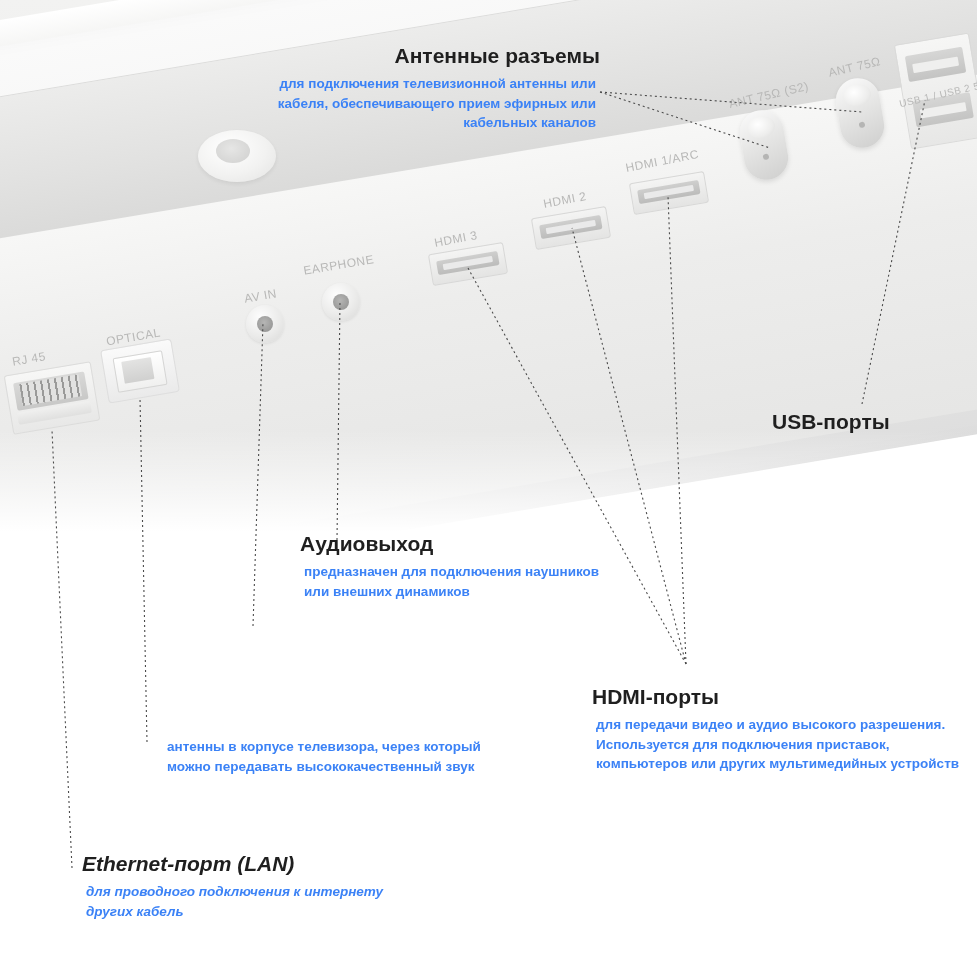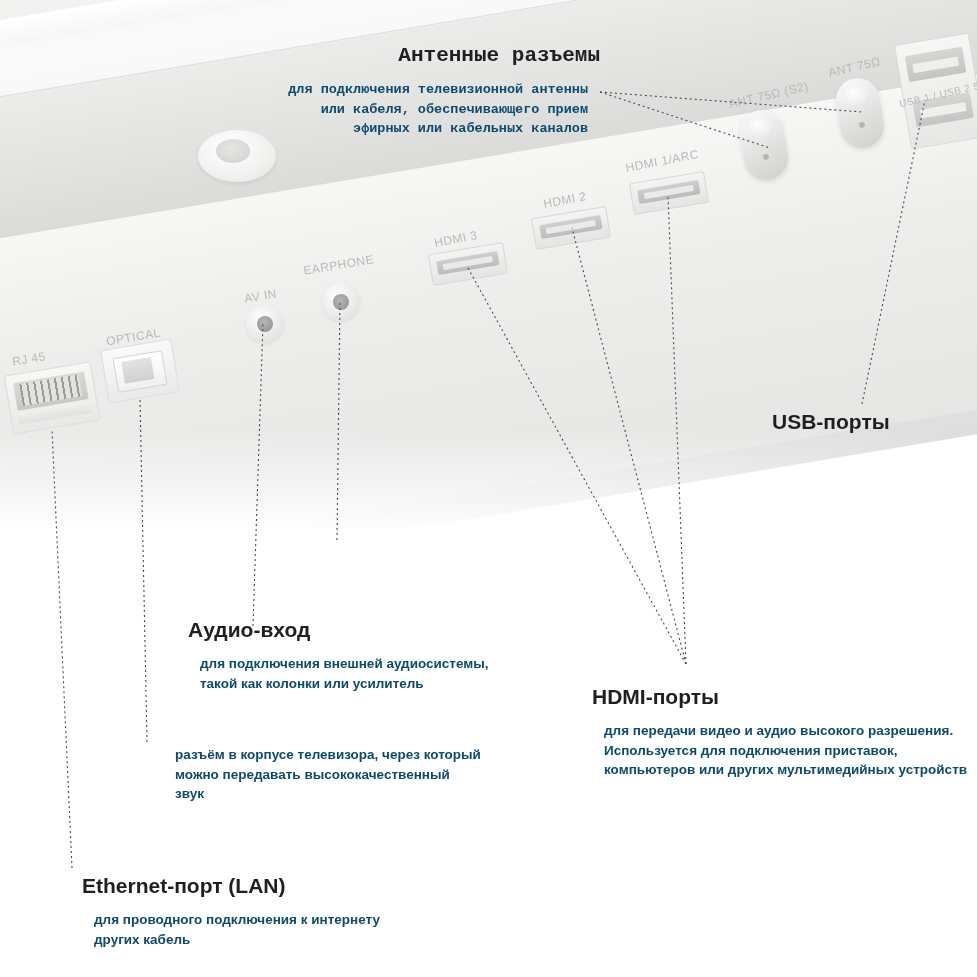--- a/index.html
+++ b/index.html
@@ -296,33 +296,33 @@
   .callout .c-title {
     font-size: 21px;
     font-weight: bold;
     color: #1f1f1f;
     margin: 0 0 6px 0;
     line-height: 1.15;
   }
   .callout .c-body {
     font-size: 13.5px;
     line-height: 1.45;
-    color: #0c4a6e;
-    margin: 12px;
+    color: #3b82f6;
+    margin: 4px;
     font-weight: bold;
   }
   .align-right { text-align: right; }
   .align-left  { text-align: left; }
 
-  .co-antenna  { left: 255px; top: 44px;  width: 345px; font-family: Liberation Mono, monospace; }
+  .co-antenna  { left: 255px; top: 44px;  width: 345px; }
   .co-usb      { left: 772px; top: 410px; width: 228px; }
   .co-audioout { left: 300px; top: 532px; width: 320px; }
   .co-audioin  { left: 188px; top: 618px; width: 330px; }
   .co-optical  { left: 163px; top: 733px; width: 330px; }
-  .co-ethernet { left: 82px;  top: 874px; width: 330px; }
+  .co-ethernet { left: 82px;  top: 852px; width: 330px; font-style: italic; }
   .co-hdmi     { left: 592px; top: 685px; width: 392px; }
 
   
   .leaders {
     position: absolute;
     left: 0; top: 0;
     width: 977px; height: 977px;
     pointer-events: none;
   }
 </style>
@@ -429,28 +429,28 @@
 
   <div class="callout co-antenna align-right">
     <p class="c-title">Антенные разъемы</p>
     <p class="c-body">для подключения телевизионной антенны или кабеля, обеспечивающего прием эфирных или кабельных каналов</p>
   </div>
 
   <div class="callout co-usb align-left">
     <p class="c-title">USB-порты</p>
   </div>
 
-
-  <div class="callout co-audioin align-left">
-    <p class="c-title">Аудио-вход</p>
-    <p class="c-body">для подключения внешней аудиосистемы, такой как колонки или усилитель</p>
-  </div>
+  <div class="callout co-audioout align-left">
+    <p class="c-title">Аудиовыход</p>
+    <p class="c-body">предназначен для подключения наушников или внешних динамиков</p>
+  </div>
+
 
   <div class="callout co-optical align-left">
-    <p class="c-body">разъём в корпусе телевизора, через который можно передавать высококачественный звук</p>
+    <p class="c-body">антенны в корпусе телевизора, через который можно передавать высококачественный звук</p>
   </div>
 
   <div class="callout co-ethernet align-left">
     <p class="c-title">Ethernet-порт (LAN)</p>
     <p class="c-body">для проводного подключения к интернету других кабель</p>
   </div>
 
   <div class="callout co-hdmi align-left">
     <p class="c-title">HDMI-порты</p>
     <p class="c-body">для передачи видео и аудио высокого разрешения. Используется для подключения приставок, компьютеров или других мультимедийных устройств</p>

